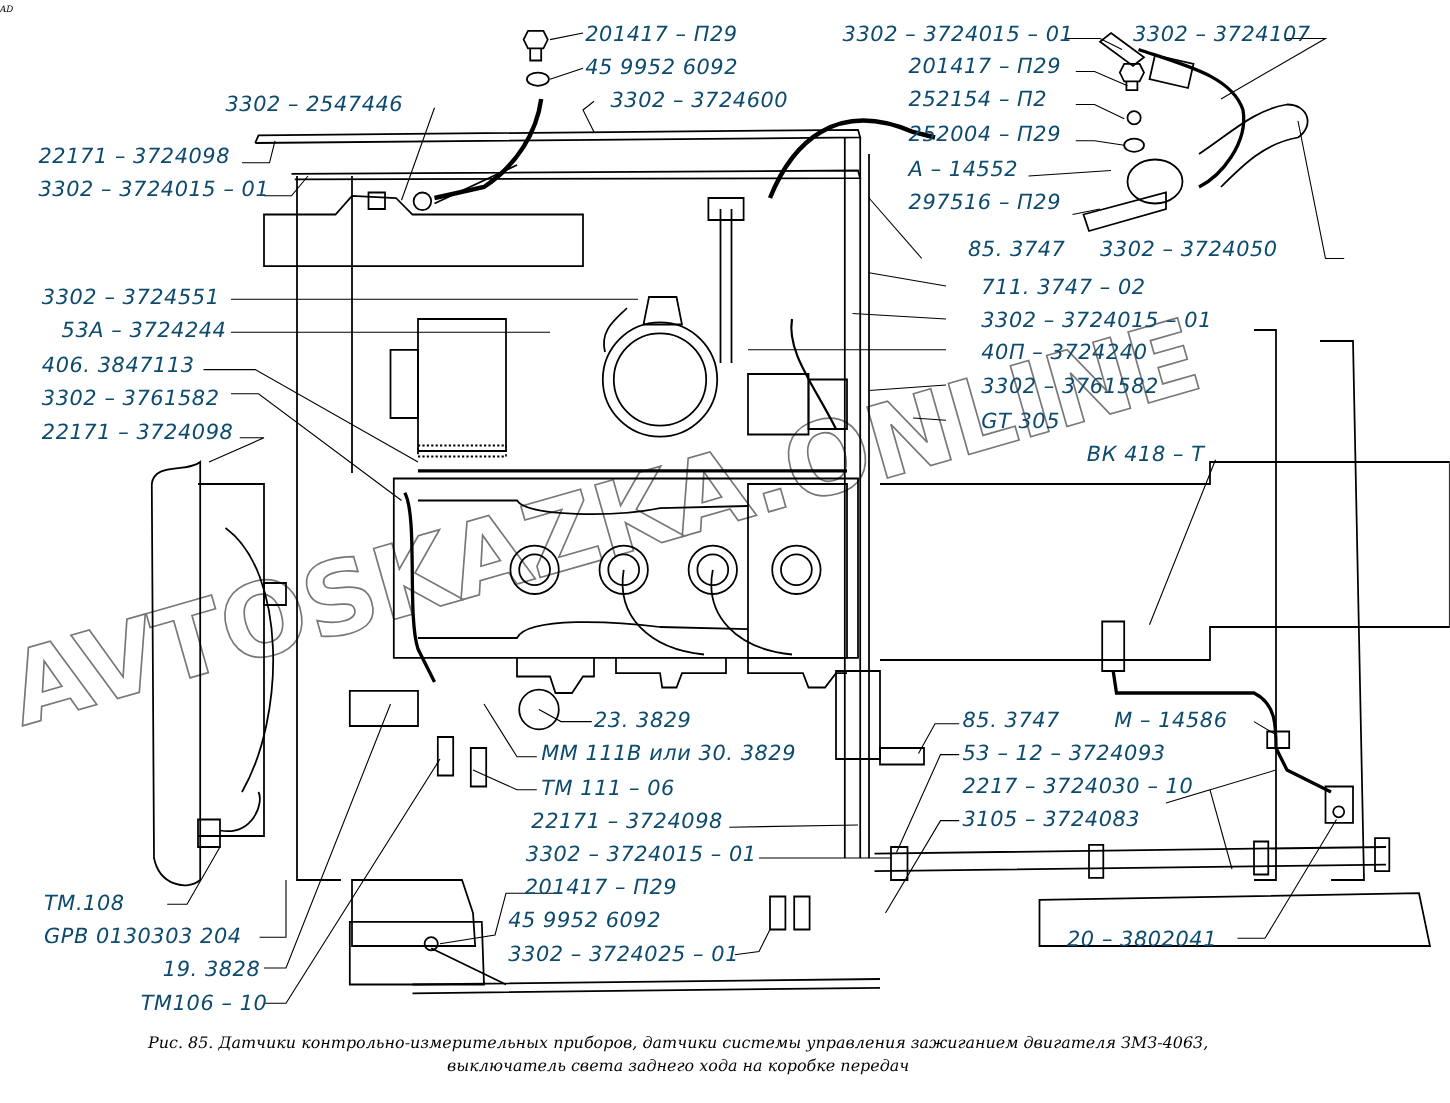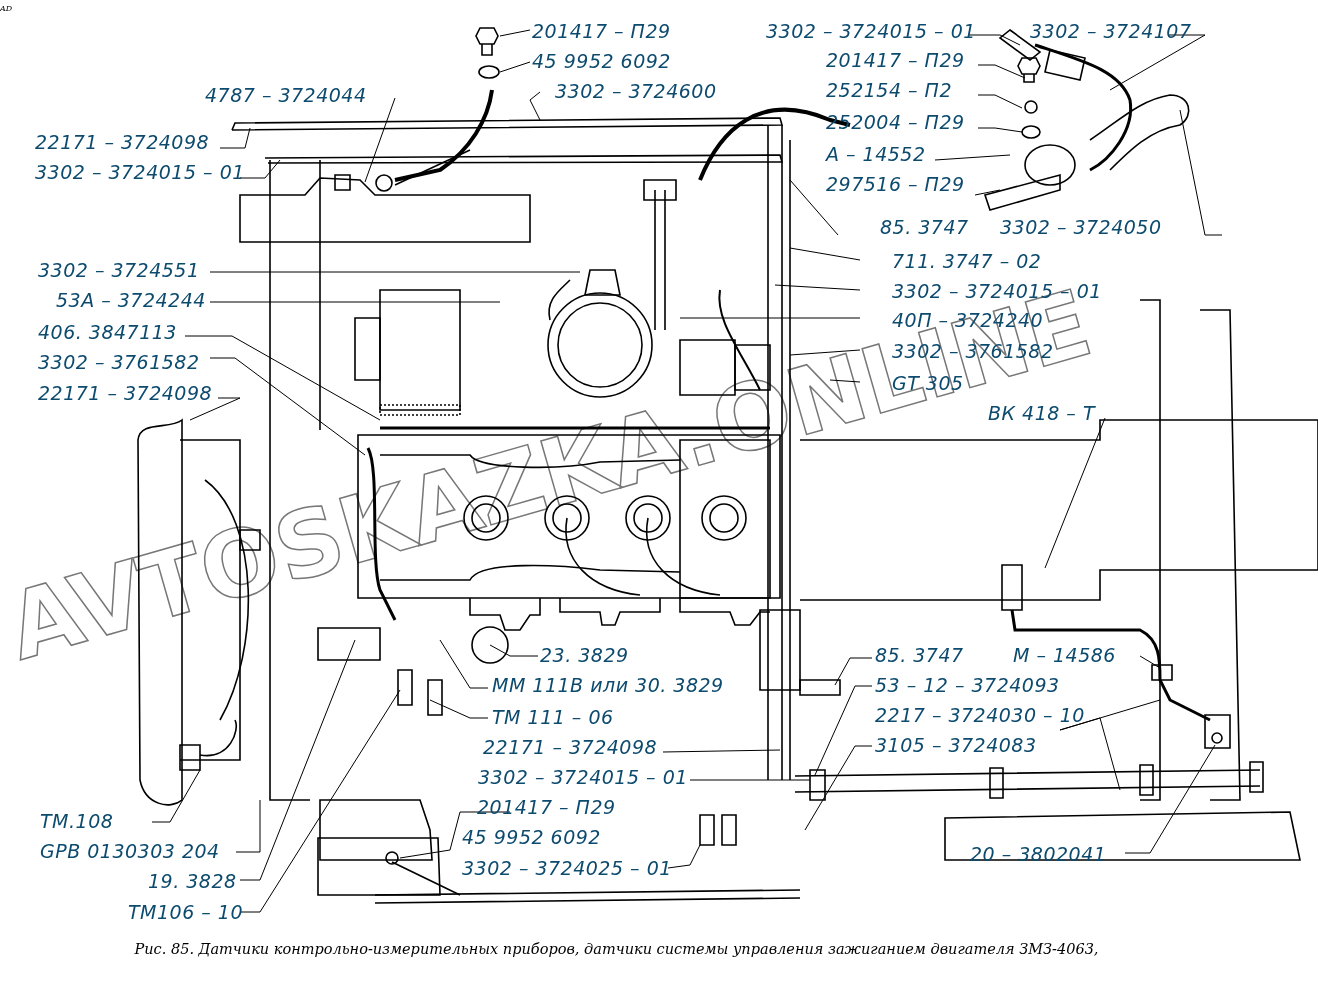--- a/index.html
+++ b/index.html
@@ -186,21 +186,21 @@
     <path d="M1100 718 L1060 730 L1160 700"></path>
     <path d="M1100 718 L1120 790"></path>
     <path d="M872 746 L855 746 L805 830"></path>
     <path d="M1125 853 L1150 853 L1215 745"></path>
   </g>
 </svg>
 
 <span class="lbl" style="left:532px;top:22px">201417 – П29</span>
 <span class="lbl" style="left:532px;top:52px">45 9952 6092</span>
 <span class="lbl" style="left:555px;top:82px">3302 – 3724600</span>
-<span class="lbl" style="left:205px;top:86px">4787 – 3724044</span>
+<span class="lbl" style="left:205px;top:86px">3302 – 2547446</span>
 <span class="lbl" style="left:35px;top:133px">22171 – 3724098</span>
 <span class="lbl" style="left:35px;top:163px">3302 – 3724015 – 01</span>
 
 <span class="lbl" style="left:766px;top:22px">3302 – 3724015 – 01</span>
 <span class="lbl" style="left:1030px;top:22px">3302 – 3724107</span>
 <span class="lbl" style="left:826px;top:51px">201417 – П29</span>
 <span class="lbl" style="left:826px;top:81px">252154 – П2</span>
 <span class="lbl" style="left:826px;top:113px">252004 – П29</span>
 <span class="lbl" style="left:826px;top:145px">А – 14552</span>
 <span class="lbl" style="left:826px;top:175px">297516 – П29</span>
@@ -233,13 +233,14 @@
 <span class="lbl" style="left:128px;top:903px">ТМ106 – 10</span>
 
 <span class="lbl" style="left:875px;top:646px">85. 3747</span>
 <span class="lbl" style="left:1013px;top:646px">М – 14586</span>
 <span class="lbl" style="left:875px;top:676px">53 – 12 – 3724093</span>
 <span class="lbl" style="left:875px;top:706px">2217 – 3724030 – 10</span>
 <span class="lbl" style="left:875px;top:736px">3105 – 3724083</span>
 <span class="lbl" style="left:970px;top:845px">20 – 3802041</span>
 
 <div class="caption" id="cap1">Рис. 85. Датчики контрольно-измерительных приборов, датчики системы управления зажиганием двигателя ЗМЗ-4063,</div>
+<div class="caption" id="cap2">выключатель света заднего хода на коробке передач</div>
 </div>
 
 </body></html>

